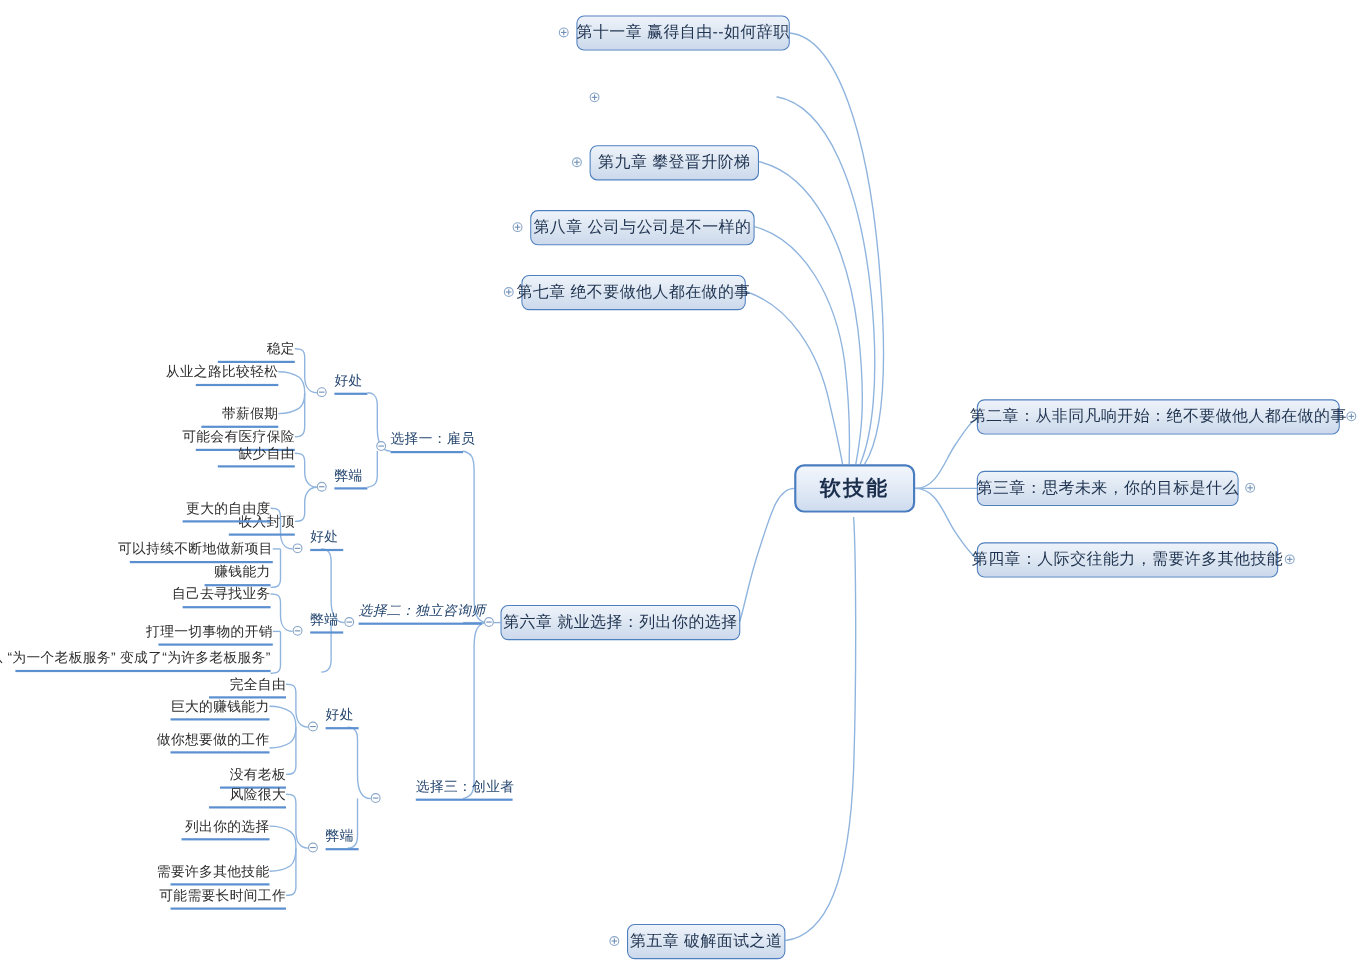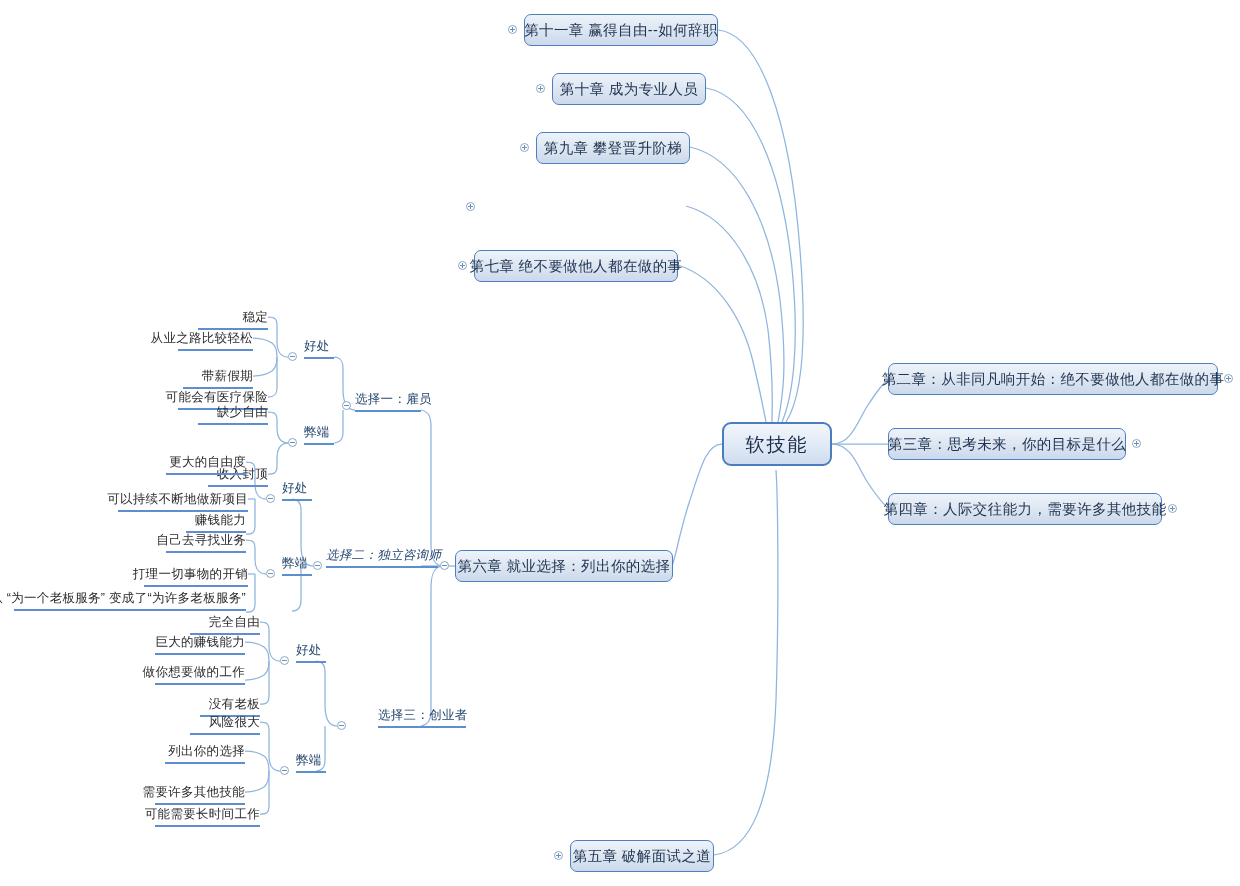--- a/index.html
+++ b/index.html
@@ -41,21 +41,21 @@
     align-items: center;
     justify-content: center;
     padding: 0 11px;
     letter-spacing: 0.4px;
   }
   .box-node.center {
     background: linear-gradient(to bottom, #f2f6fc 0%, #e2eaf6 50%, #cfdcef 100%);
     border: 2.6px solid #4a7cc0;
     border-radius: 9px;
     font-size: 19px;
-    font-weight: normal;
+    font-weight: bold;
     letter-spacing: 2px;
     color: #1b2e4c;
   }
 
   
   .line-node {
     position: absolute;
     box-sizing: border-box;
     white-space: nowrap;
     font-size: 12.5px;
@@ -165,26 +165,26 @@
       <path d="M 269,771 C 269,779 268,784 264,787 C 258,791 252,792 245,792"></path>
       <path d="M 269,771 C 269,784 269,798 269,806 C 269,813 266,814 260,814"></path>
     </g>
   </svg>
 
   <div class="box-node center" style="left:722px; top:422px; width:110px; height:44px;">软技能</div>
 
   <div class="box-node" style="left:524px; top:14px; width:194px; height:32px;">第十一章 赢得自由--如何辞职</div>
   <div class="toggle plus" style="left:508px; top:25px;"></div>
 
-  <div class="box-node" style="left:552px; top:73px; width:154px; height:32px;">第十章 成为专业人员</div>
   <div class="toggle plus" style="left:536px; top:84px;"></div>
 
   <div class="box-node" style="left:536px; top:132px; width:154px; height:32px;">第九章 攀登晋升阶梯</div>
   <div class="toggle plus" style="left:520px; top:143px;"></div>
 
+  <div class="box-node" style="left:482px; top:191px; width:204px; height:32px;">第八章 公司与公司是不一样的</div>
   <div class="toggle plus" style="left:466px; top:202px;"></div>
 
   <div class="box-node" style="left:474px; top:250px; width:204px; height:32px;">第七章 绝不要做他人都在做的事</div>
   <div class="toggle plus" style="left:458px; top:261px;"></div>
 
   <div class="box-node" style="left:570px; top:840px; width:144px; height:32px;">第五章 破解面试之道</div>
   <div class="toggle plus" style="left:554px; top:851px;"></div>
 
   <div class="box-node" style="left:888px; top:363px; width:330px; height:32px;">第二章：从非同凡响开始：绝不要做他人都在做的事</div>
   <div class="toggle plus" style="left:1224px; top:374px;"></div>

